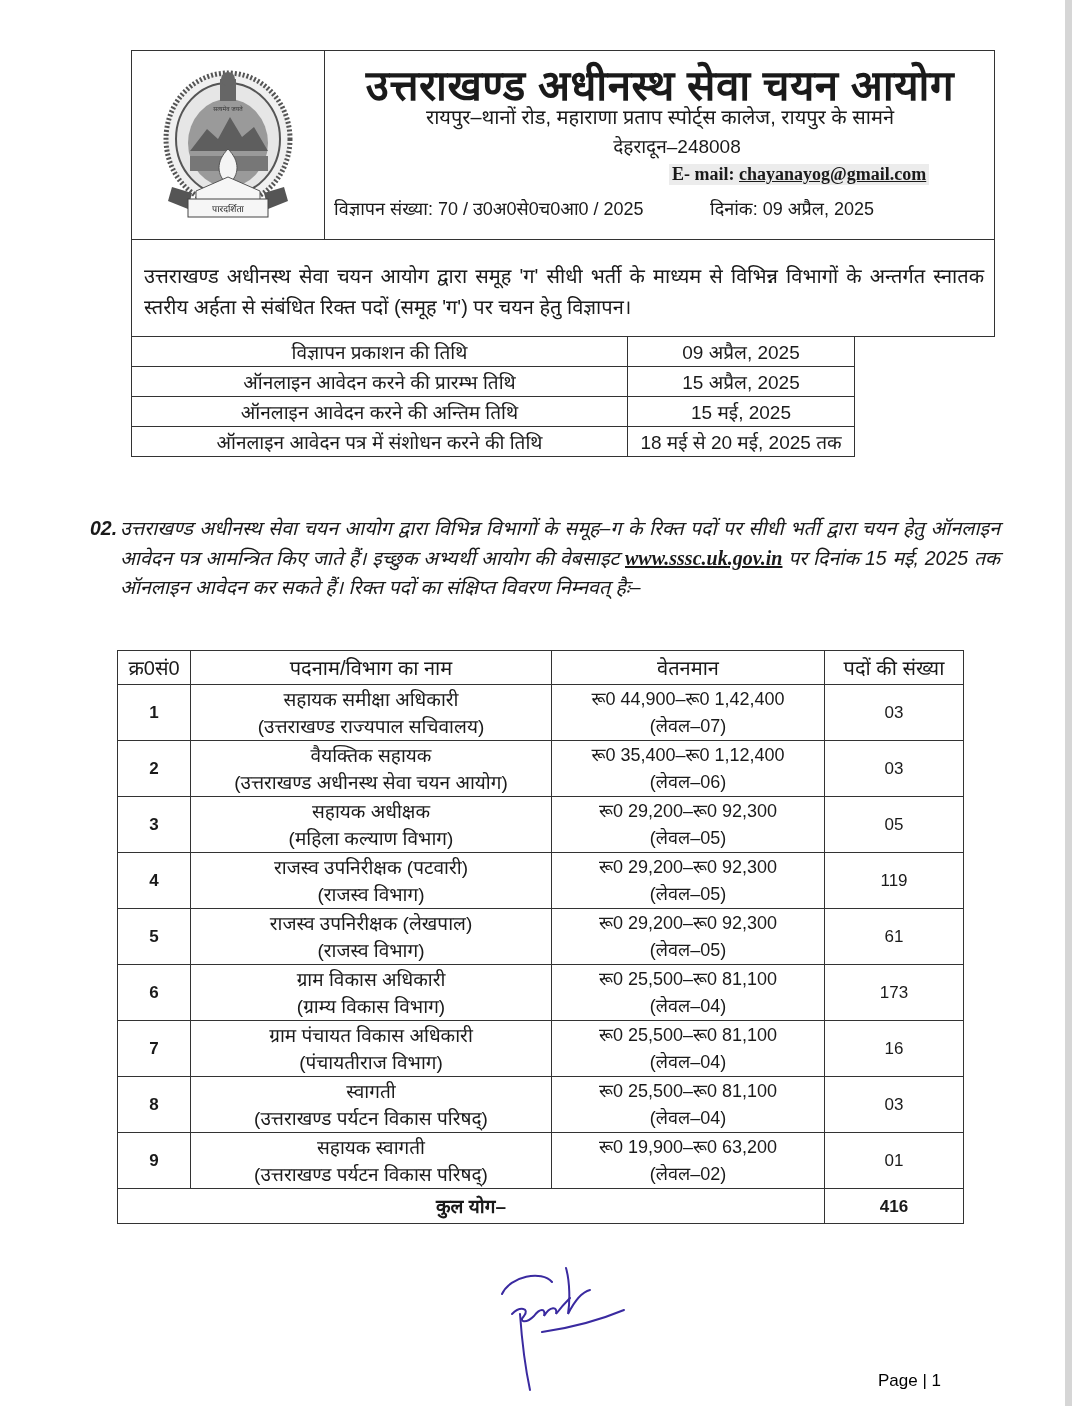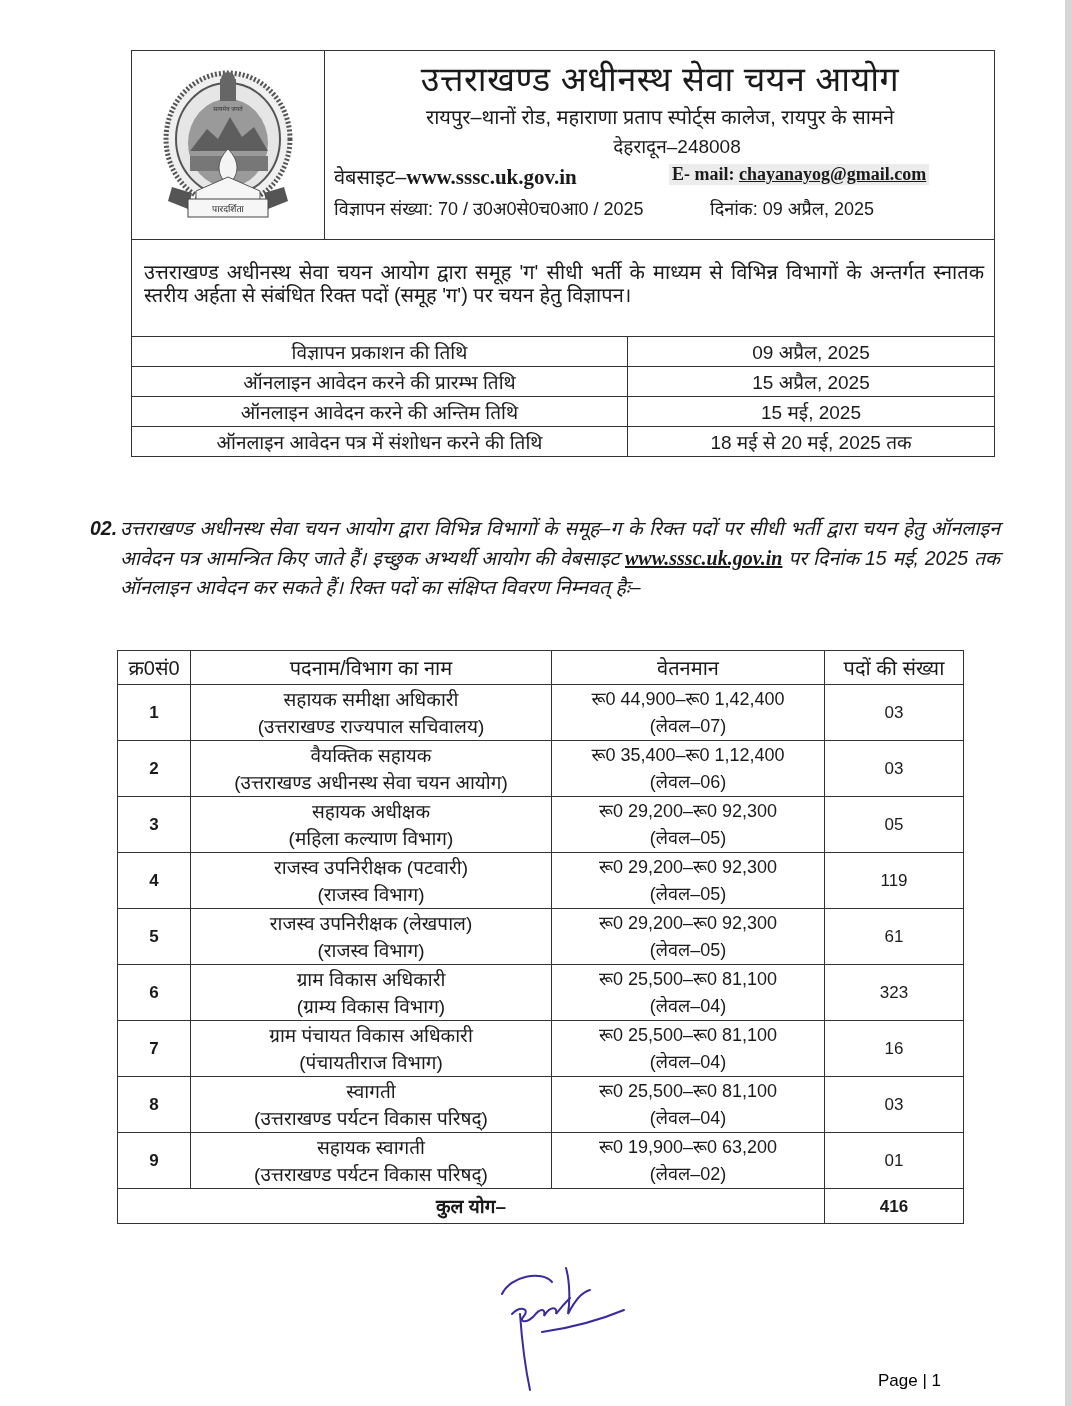--- a/index.html
+++ b/index.html
@@ -6,34 +6,34 @@
   body {
     width:1072px; height:1406px; background:#ffffff; position:relative; overflow:hidden;
     font-family:"Liberation Sans", "DejaVu Sans", sans-serif; color:#1a1a1a;
   }
   .page-edge { position:absolute; left:1065px; top:0; width:7px; height:1406px; background:#d6d6d6; }
 
   
   #hdr { position:absolute; left:131px; top:50px; width:864px; height:190px; border:1.5px solid #333; box-sizing:border-box; }
   #hdr .logo-cell { position:absolute; left:0; top:0; width:193px; height:100%; border-right:1.5px solid #333; box-sizing:border-box; }
   #hdr .txt { position:absolute; left:194px; top:0; right:0; bottom:0; }
-  .org-title { position:absolute; left:0; right:0; top:4px; text-align:center; font-size:34px; font-weight:normal; letter-spacing:0.5px; }
+  .org-title { position:absolute; left:0; right:0; top:4px; text-align:center; font-size:42px; font-weight:bold; letter-spacing:0.5px; }
   .org-addr { position:absolute; left:0; right:0; top:52px; text-align:center; font-size:20px; }
   .org-city { position:absolute; left:0; right:0; top:82px; text-align:center; font-size:19px;padding-left:34px; }
   .org-web { position:absolute; left:8px; top:112px; font-size:20px; }
   .org-web .url { font-family:"Liberation Serif", serif; font-weight:bold; font-size:21px; }
   .org-mail { position:absolute; left:343px; top:113px; font-family:"Liberation Serif", serif; font-weight:bold; font-size:18px; background:#ececec; padding:0 3px;text-align:right; }
   .org-mail .u { text-decoration:underline; }
   .org-adv { position:absolute; left:8px; top:145px; font-size:18px; }
   .org-date { position:absolute; left:384px; top:145px; font-size:18px; }
 
   
   #intro { position:absolute; left:131px; top:239px; width:864px; height:98px; border:1.5px solid #333; border-top:none; box-sizing:border-box; }
-  #intro p { margin:0; position:absolute; left:12px; right:10px; top:22px; font-size:20px; line-height:23px; text-align:justify; }
-  #dates { position:absolute; left:131px; top:336px; width:864px; border-collapse:collapse; }
+  #intro p { margin:0; position:absolute; left:12px; right:10px; top:22px; font-size:20px; line-height:31px; text-align:justify; }
+  #dates { position:absolute; left:131px; top:336px; width:724px; border-collapse:collapse; }
   #dates td { border:1.5px solid #333; height:29px; font-size:19px; text-align:center; padding:0; }
   #dates td.l { width:495px; }
 
   
   #para { position:absolute; left:90px; top:514px; width:910px; font-size:19.5px; line-height:29.5px;font-style:italic; }
   #para .num { position:absolute; left:0; top:0; font-weight:bold; }
   #para .body { margin-left:30px; text-align:justify; }
   #para .u { font-family:"Liberation Serif", serif; font-weight:bold; text-decoration:underline; font-size:20px; }
 
   
@@ -74,23 +74,20 @@
       <path d="M40 136 L60 142 L56 158 L36 150 Z" fill="#555"></path>
       <path d="M152 136 L132 142 L136 158 L156 150 Z" fill="#555"></path>
       <rect x="56" y="148" width="80" height="18" fill="#f6f6f6" stroke="#444"></rect>
       <text x="96" y="161" font-size="9" text-anchor="middle" fill="#222" font-family="DejaVu Sans, sans-serif">पारदर्शिता</text>
     </svg>
   </div>
   <div class="txt">
     <div class="org-title">उत्तराखण्ड अधीनस्थ सेवा चयन आयोग</div>
     <div class="org-addr">रायपुर–थानों रोड, महाराणा प्रताप स्पोर्ट्स कालेज, रायपुर के सामने</div>
     <div class="org-city">देहरादून–248008</div>
-    <div class="org-web">
-      <span>वेबसाइट–</span><span class="url">www.sssc.uk.gov.in</span>
-    </div>
     <div class="org-mail">
       <span>E- mail: </span><span class="u">chayanayog@gmail.com</span>
     </div>
     <div class="org-adv">विज्ञापन संख्या: 70 / उ0अ0से0च0आ0 / 2025</div>
     <div class="org-date">दिनांक: 09 अप्रैल, 2025</div>
   </div>
 </div>
 
 <div id="intro">
   <p>उत्तराखण्ड अधीनस्थ सेवा चयन आयोग द्वारा समूह 'ग' सीधी भर्ती के माध्यम से विभिन्न विभागों के अन्तर्गत स्नातक स्तरीय अर्हता से संबंधित रिक्त पदों (समूह 'ग') पर चयन हेतु विज्ञापन।</p>
@@ -195,21 +192,21 @@
       <tr class="r">
         <td class="sn">6</td>
         <td class="name">
           <div>ग्राम विकास अधिकारी</div>
           <div>(ग्राम्य विकास विभाग)</div>
         </td>
         <td class="pay">
           <div>रू0 25,500–रू0 81,100</div>
           <div>(लेवल–04)</div>
         </td>
-        <td class="cnt">323</td>
+        <td class="cnt">173</td>
       </tr>
       <tr class="r">
         <td class="sn">7</td>
         <td class="name">
           <div>ग्राम पंचायत विकास अधिकारी</div>
           <div>(पंचायतीराज विभाग)</div>
         </td>
         <td class="pay">
           <div>रू0 25,500–रू0 81,100</div>
           <div>(लेवल–04)</div>

